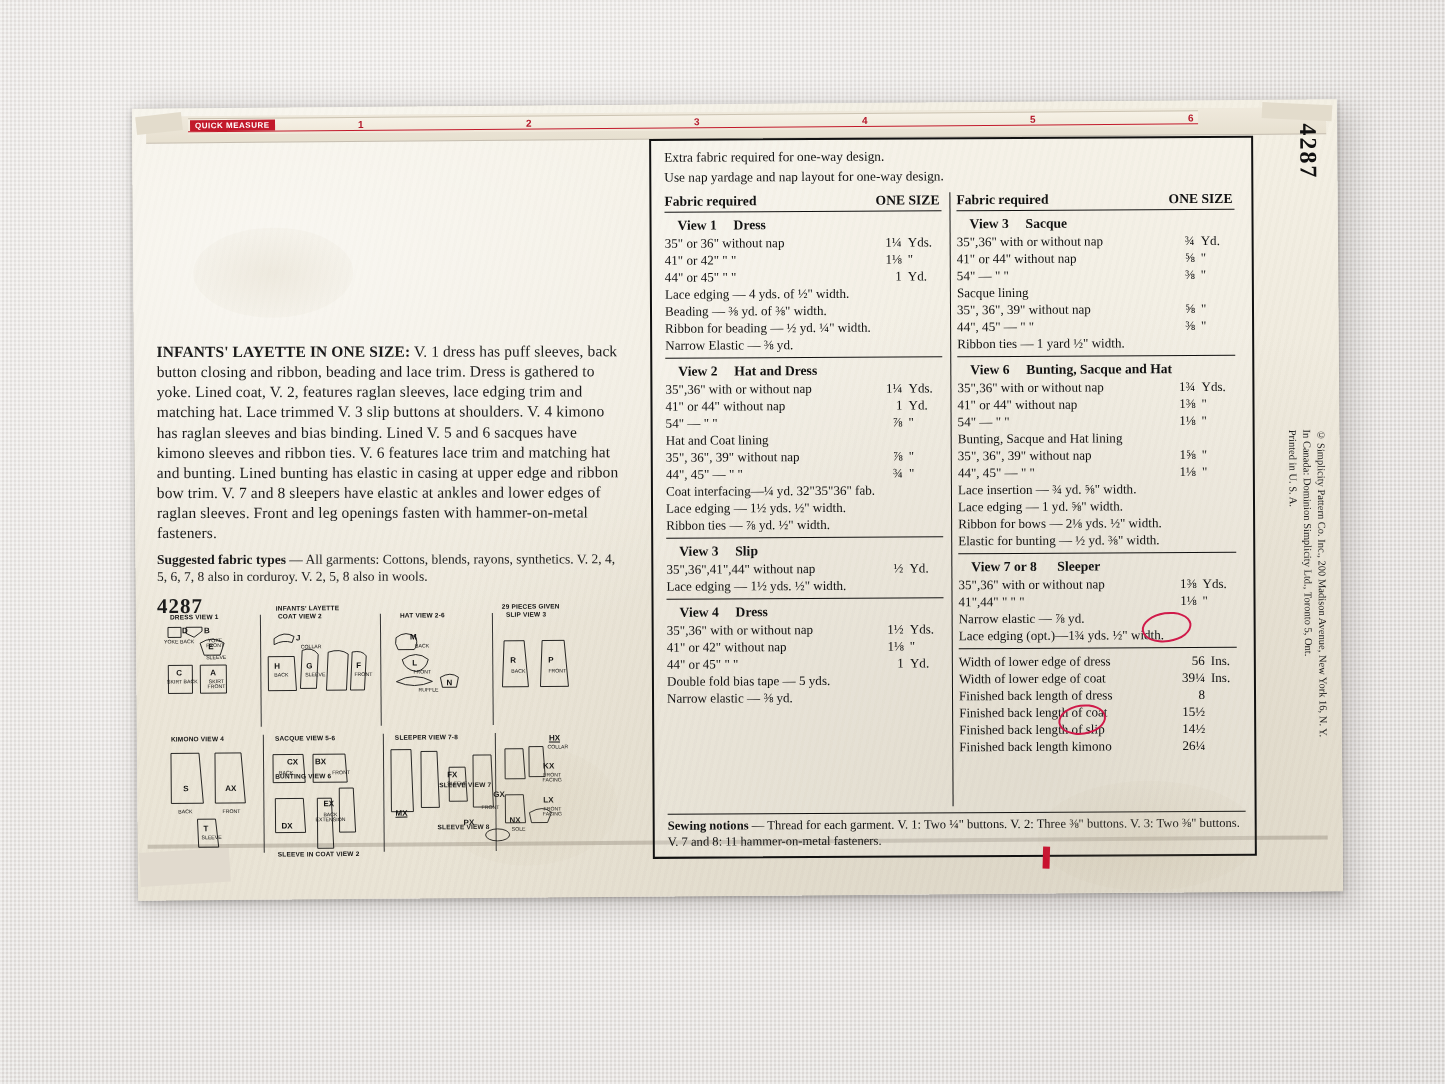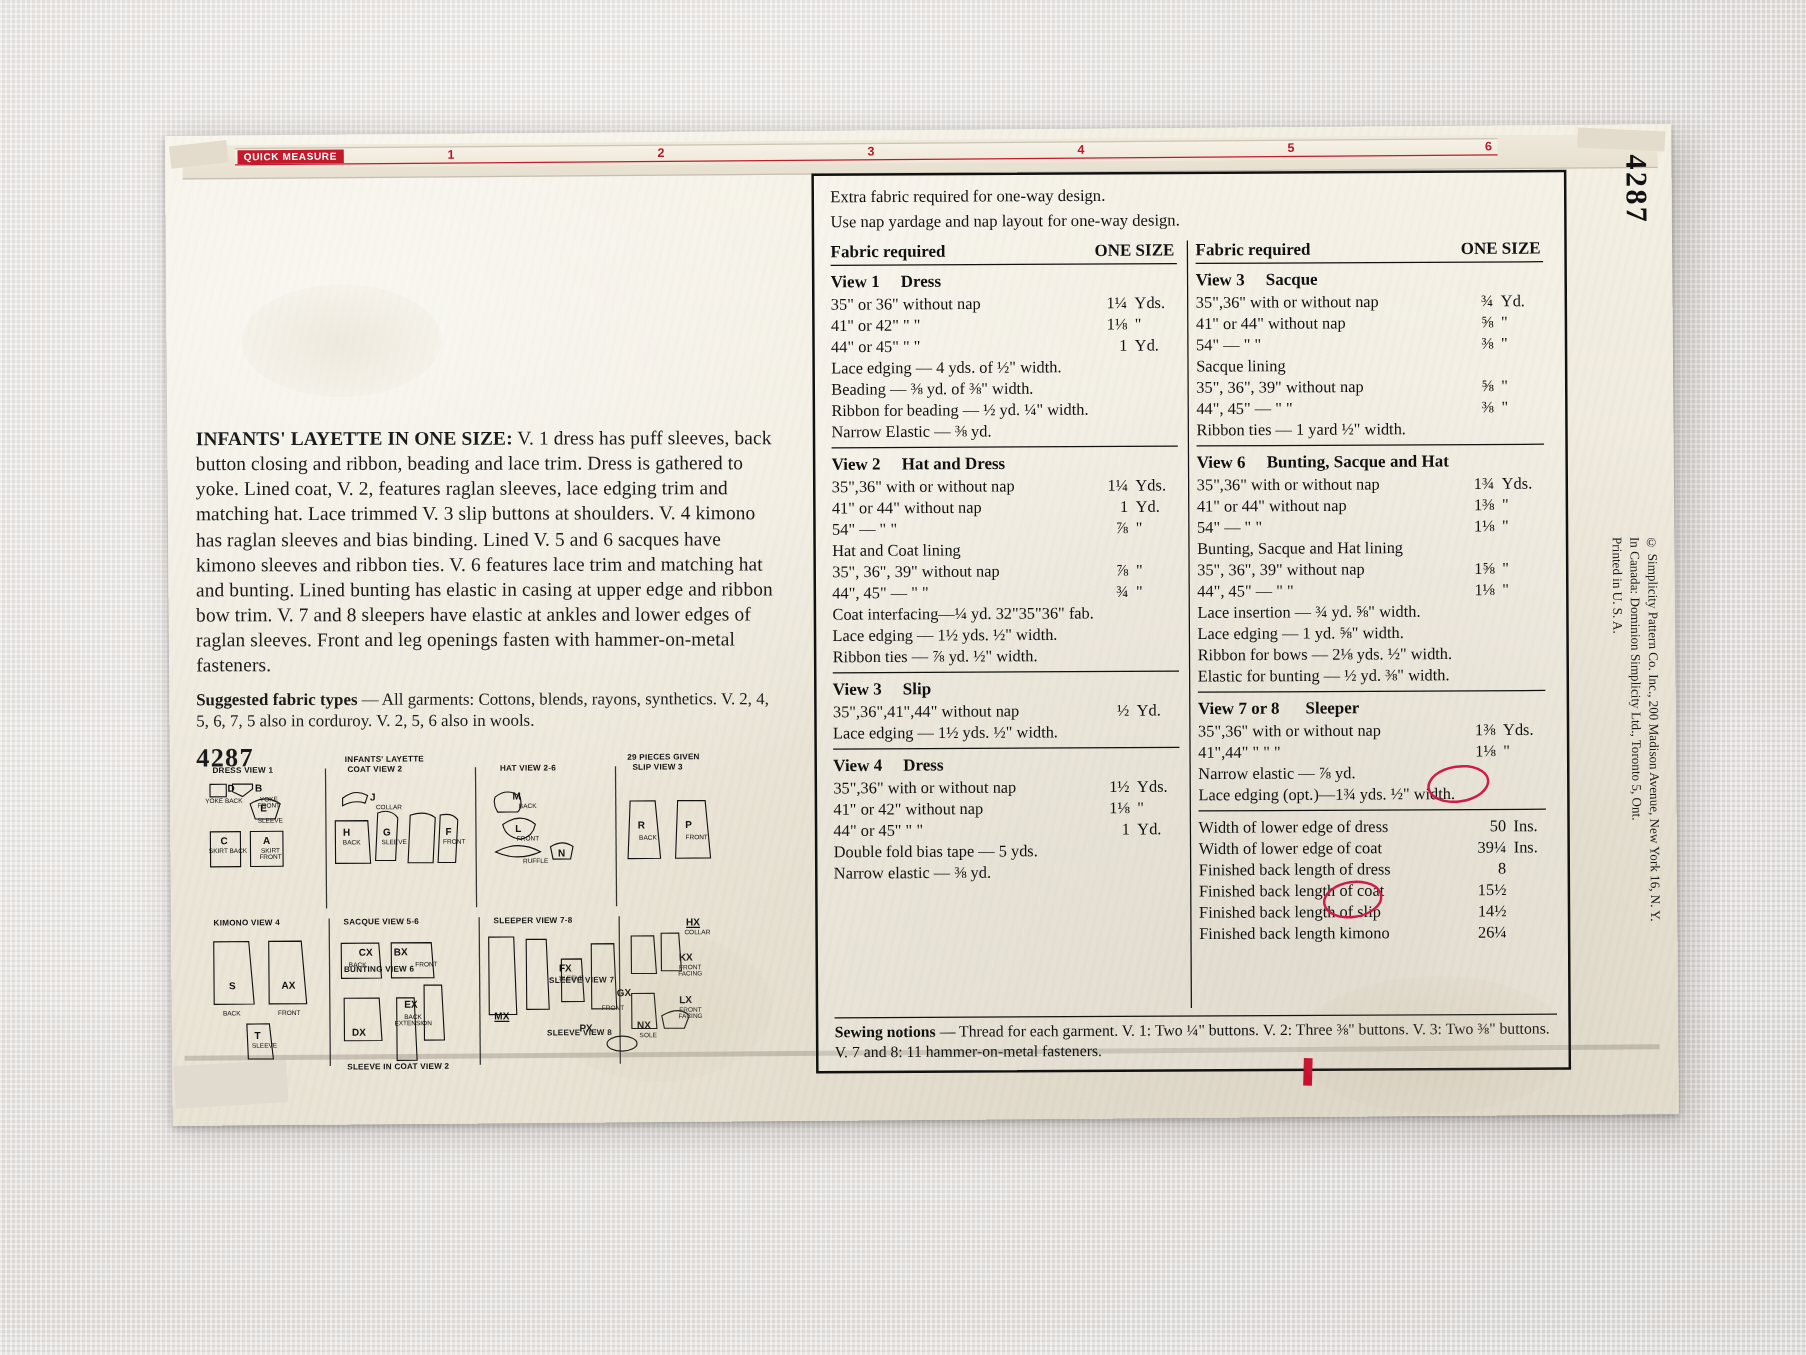--- a/index.html
+++ b/index.html
@@ -98,21 +98,21 @@
   .colwrap{position:absolute;top:48px;left:0;right:0;bottom:44px;}
   .col{position:absolute;top:0;bottom:0;}
   .colL{left:8px;width:285px;border-right:1.5px solid #111;}
   .colR{left:300px;right:4px;}
   .frhead{
     display:flex;justify-content:space-between;align-items:baseline;
     font-weight:bold;font-size:13.6px;padding-right:10px;
   }
   .rule{border-bottom:1.6px solid #111;margin:2px 8px 3px 0;}
   .viewhead{font-weight:bold;font-size:13.6px;margin:5px 0 1px 0;}
-  .viewhead .vnum{display:inline-block;min-width:56px;}
+  .viewhead .vnum{display:inline-block;min-width:56px;margin-left:13px;}
   .row{display:flex;font-size:13.1px;line-height:1.30;padding-right:8px;}
   .row .d{flex:1 1 auto;white-space:nowrap;}
   .row .q{width:46px;text-align:right;white-space:nowrap;}
   .row .u{width:34px;text-align:left;padding-left:6px;white-space:nowrap;}
   .plain{font-size:13.1px;line-height:1.30;}
   .measrow{display:flex;font-size:13.1px;line-height:1.30;}
   .measrow .m{flex:1 1 auto;}
   .measrow .v{width:40px;text-align:right;}
   .measrow .un{width:34px;padding-left:6px;}
   .hline{border-top:1.5px solid #111;margin:4px 8px 4px 0;}
@@ -171,21 +171,21 @@
     <div class="tick" style="left:1000px;">6</div>
   </div>
 
   <div id="leftcol">
     <div id="desc">
       <b>INFANTS' LAYETTE IN ONE SIZE:</b>
       <span> V. 1 dress has puff sleeves, back button closing and ribbon, beading and lace trim. Dress is gathered to yoke. Lined coat, V. 2, features raglan sleeves, lace edging trim and matching hat. Lace trimmed V. 3 slip buttons at shoulders. V. 4 kimono has raglan sleeves and bias binding. Lined V. 5 and 6 sacques have kimono sleeves and ribbon ties. V. 6 features lace trim and matching hat and bunting. Lined bunting has elastic in casing at upper edge and ribbon bow trim. V. 7 and 8 sleepers have elastic at ankles and lower edges of raglan sleeves. Front and leg openings fasten with hammer-on-metal fasteners.</span>
     </div>
     <div id="fabrictypes">
       <b>Suggested fabric types</b>
-      <span>— All garments: Cottons, blends, rayons, synthetics. V. 2, 4, 5, 6, 7, 5 also in corduroy. V. 2, 5, 6 also in wools.</span>
+      <span>— All garments: Cottons, blends, rayons, synthetics. V. 2, 4, 5, 6, 7, 8 also in corduroy. V. 2, 5, 8 also in wools.</span>
     </div>
     <div id="patternno">4287</div>
   </div>
 
   <div id="pieces">
 
     <div class="sep" style="left:104px;height:112px;"></div>
     <div class="sep" style="left:224px;height:112px;"></div>
     <div class="sep" style="left:336px;height:112px;"></div>
     <div class="sep" style="left:106px;top:122px;height:118px;"></div>
@@ -508,21 +508,21 @@
               <span class="d">41",44"       "        "        "</span>
               <span class="q">1⅛</span>
               <span class="u">"</span>
             </div>
           <div class="plain">Narrow elastic — ⅞ yd.</div>
           <div class="plain">Lace edging (opt.)—1¾ yds. ½" width.</div>
           <div class="hline"></div>
 
           <div class="measrow">
               <span class="m">Width of lower edge of dress</span>
-              <span class="v">50</span>
+              <span class="v">56</span>
               <span class="un">Ins.</span>
             </div>
           <div class="measrow">
               <span class="m">Width of lower edge of coat</span>
               <span class="v">39¼</span>
               <span class="un">Ins.</span>
             </div>
           <div class="measrow">
               <span class="m">Finished back length of dress</span>
               <span class="v">8</span>

